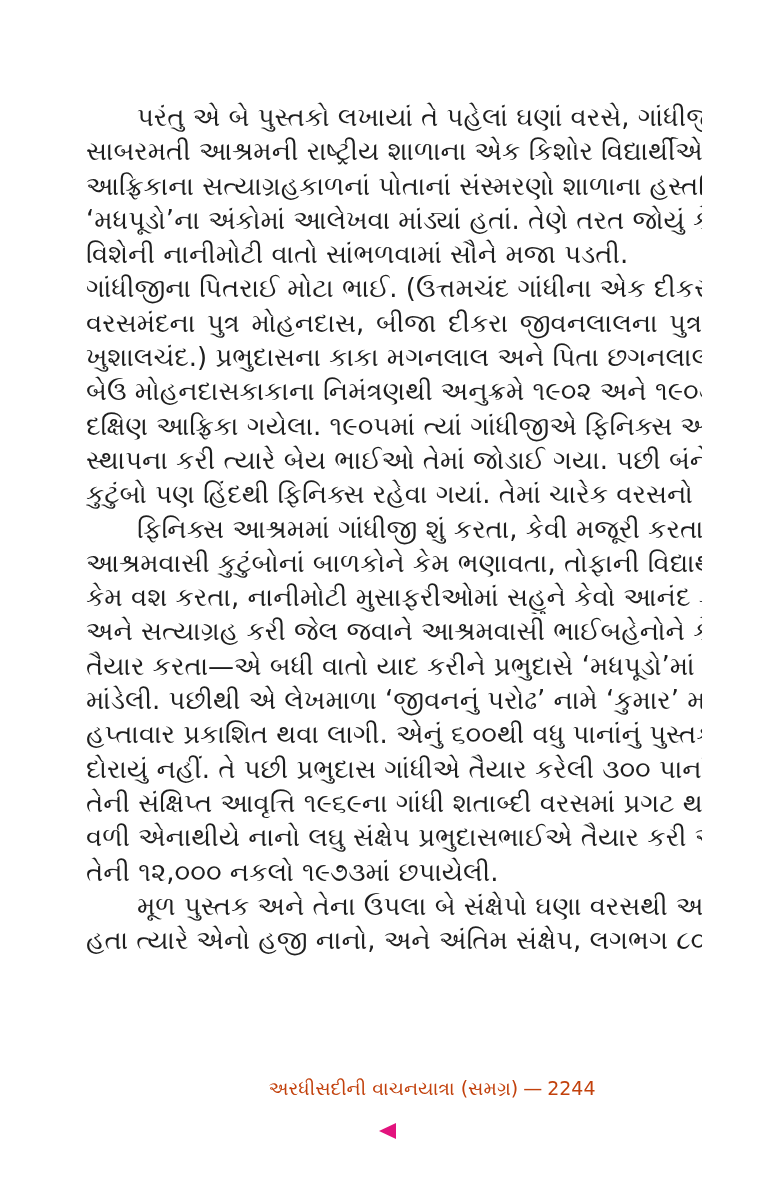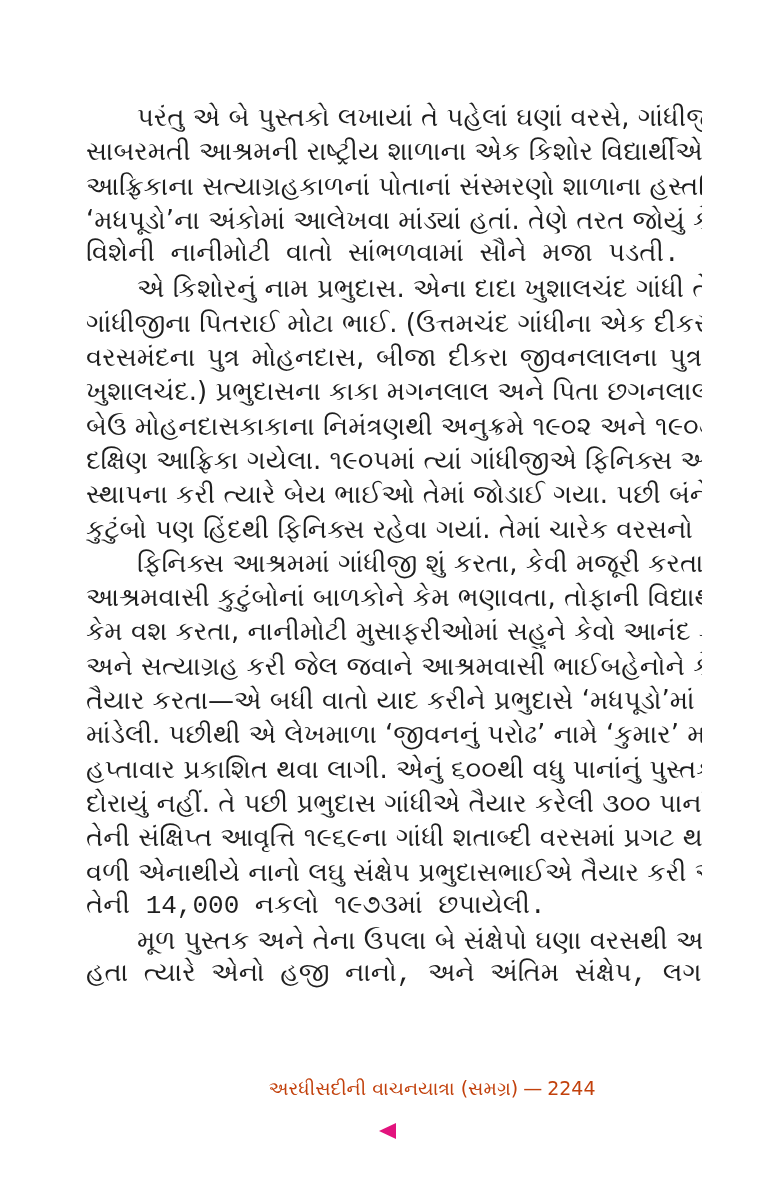--- a/index.html
+++ b/index.html
@@ -26,21 +26,21 @@
   .line {
     font-size: 26px;
     line-height: 34.3px;
     height: 34.3px;
     text-align: justify;
     text-align-last: justify;
     overflow: hidden;
     white-space: nowrap;
   }
   .line.first { text-indent: 51px; }
-  .line.para-last { text-align-last: left; font-family: Liberation Mono, monospace; }
+  .line.para-last { text-align-last: left; }
   .footer {
     position: absolute;
     left: 0;
     top: 1076px;
     width: 776px;
     text-align: center;
     font-size: 19px;
     line-height: 24px;
     color: #1f1f1f;
   }
@@ -61,39 +61,38 @@
 <body style="background: rgb(255, 255, 255);">
 
 <div class="page">
 
   <div class="text-block" style="color: rgb(31, 31, 31);">
       <div class="line first">પરંતુ એ બે પુસ્તકો લખાયાં તે પહેલાં ઘણાં વરસે, ગાંધીજીના</div>
       <div class="line">સાબરમતી આશ્રમની રાષ્ટ્રીય શાળાના એક કિશોર વિદ્યાર્થીએ દક્ષિણ</div>
       <div class="line">આફ્રિકાના સત્યાગ્રહકાળનાં પોતાનાં સંસ્મરણો શાળાના હસ્તલિખિત</div>
       <div class="line">‘મધપૂડો’ના અંકોમાં આલેખવા માંડ્યાં હતાં. તેણે તરત જોયું કે ગાંધીજી</div>
       <div class="line para-last">વિશેની નાનીમોટી વાતો સાંભળવામાં સૌને મજા પડતી.</div>
-      <div class="line first">એ કિશોરનું નામ પ્રભુદાસ. એના દાદા ખુશાલચંદ ગાંધી તે</div>
       <div class="line">ગાંધીજીના પિતરાઈ મોટા ભાઈ. (ઉત્તમચંદ ગાંધીના એક દીકરા</div>
       <div class="line">વરસમંદના પુત્ર મોહનદાસ, બીજા દીકરા જીવનલાલના પુત્ર</div>
       <div class="line">ખુશાલચંદ.) પ્રભુદાસના કાકા મગનલાલ અને પિતા છગનલાલ, એ</div>
       <div class="line">બેઉ મોહનદાસકાકાના નિમંત્રણથી અનુક્રમે ૧૯૦૨ અને ૧૯૦૩માં</div>
       <div class="line">દક્ષિણ આફ્રિકા ગયેલા. ૧૯૦૫માં ત્યાં ગાંધીજીએ ફિનિક્સ આશ્રમની</div>
       <div class="line">સ્થાપના કરી ત્યારે બેય ભાઈઓ તેમાં જોડાઈ ગયા. પછી બંનેનાં</div>
       <div class="line">કુટુંબો પણ હિંદથી ફિનિક્સ રહેવા ગયાં. તેમાં ચારેક વરસનો બાળક</div>
       <div class="line first">ફિનિક્સ આશ્રમમાં ગાંધીજી શું કરતા, કેવી મજૂરી કરતા,</div>
       <div class="line">આશ્રમવાસી કુટુંબોનાં બાળકોને કેમ ભણાવતા, તોફાની વિદ્યાર્થીઓને</div>
       <div class="line">કેમ વશ કરતા, નાનીમોટી મુસાફરીઓમાં સહુને કેવો આનંદ કરાવતા</div>
       <div class="line">અને સત્યાગ્રહ કરી જેલ જવાને આશ્રમવાસી ભાઈબહેનોને કેવી રીતે</div>
       <div class="line">તૈયાર કરતા—એ બધી વાતો યાદ કરીને પ્રભુદાસે ‘મધપૂડો’માં લખવા</div>
       <div class="line">માંડેલી. પછીથી એ લેખમાળા ‘જીવનનું પરોઢ’ નામે ‘કુમાર’ માસિકમાં</div>
       <div class="line">હપ્તાવાર પ્રકાશિત થવા લાગી. એનું ૬૦૦થી વધુ પાનાંનું પુસ્તક</div>
       <div class="line">દોરાયું નહીં. તે પછી પ્રભુદાસ ગાંધીએ તૈયાર કરેલી ૩૦૦ પાનાંની</div>
       <div class="line">તેની સંક્ષિપ્ત આવૃત્તિ ૧૯૬૯ના ગાંધી શતાબ્દી વરસમાં પ્રગટ થયેલી.</div>
       <div class="line">વળી એનાથીયે નાનો લઘુ સંક્ષેપ પ્રભુદાસભાઈએ તૈયાર કરી આપ્યો,</div>
-      <div class="line para-last">તેની 14,000 નકલો ૧૯૭૩માં છપાયેલી.</div>
+      <div class="line para-last">તેની ૧૨,૦૦૦ નકલો ૧૯૭૩માં છપાયેલી.</div>
       <div class="line first">મૂળ પુસ્તક અને તેના ઉપલા બે સંક્ષેપો ઘણા વરસથી અપ્રાપ્ય</div>
       <div class="line para-last">હતા ત્યારે એનો હજી નાનો, અને અંતિમ સંક્ષેપ, લગભગ ૮૦ પાનાંનો,</div>
     </div>
 
   <div class="footer" style="color: #c2410c; margin-left: 44px;">
     <span>અરધીસદીની વાચનયાત્રા (સમગ્ર)</span><span class="sep">—</span><span>2244</span>
   </div>
 
   <div class="nav-triangle" style="border-right-color: rgb(226, 19, 125);"></div>
 

